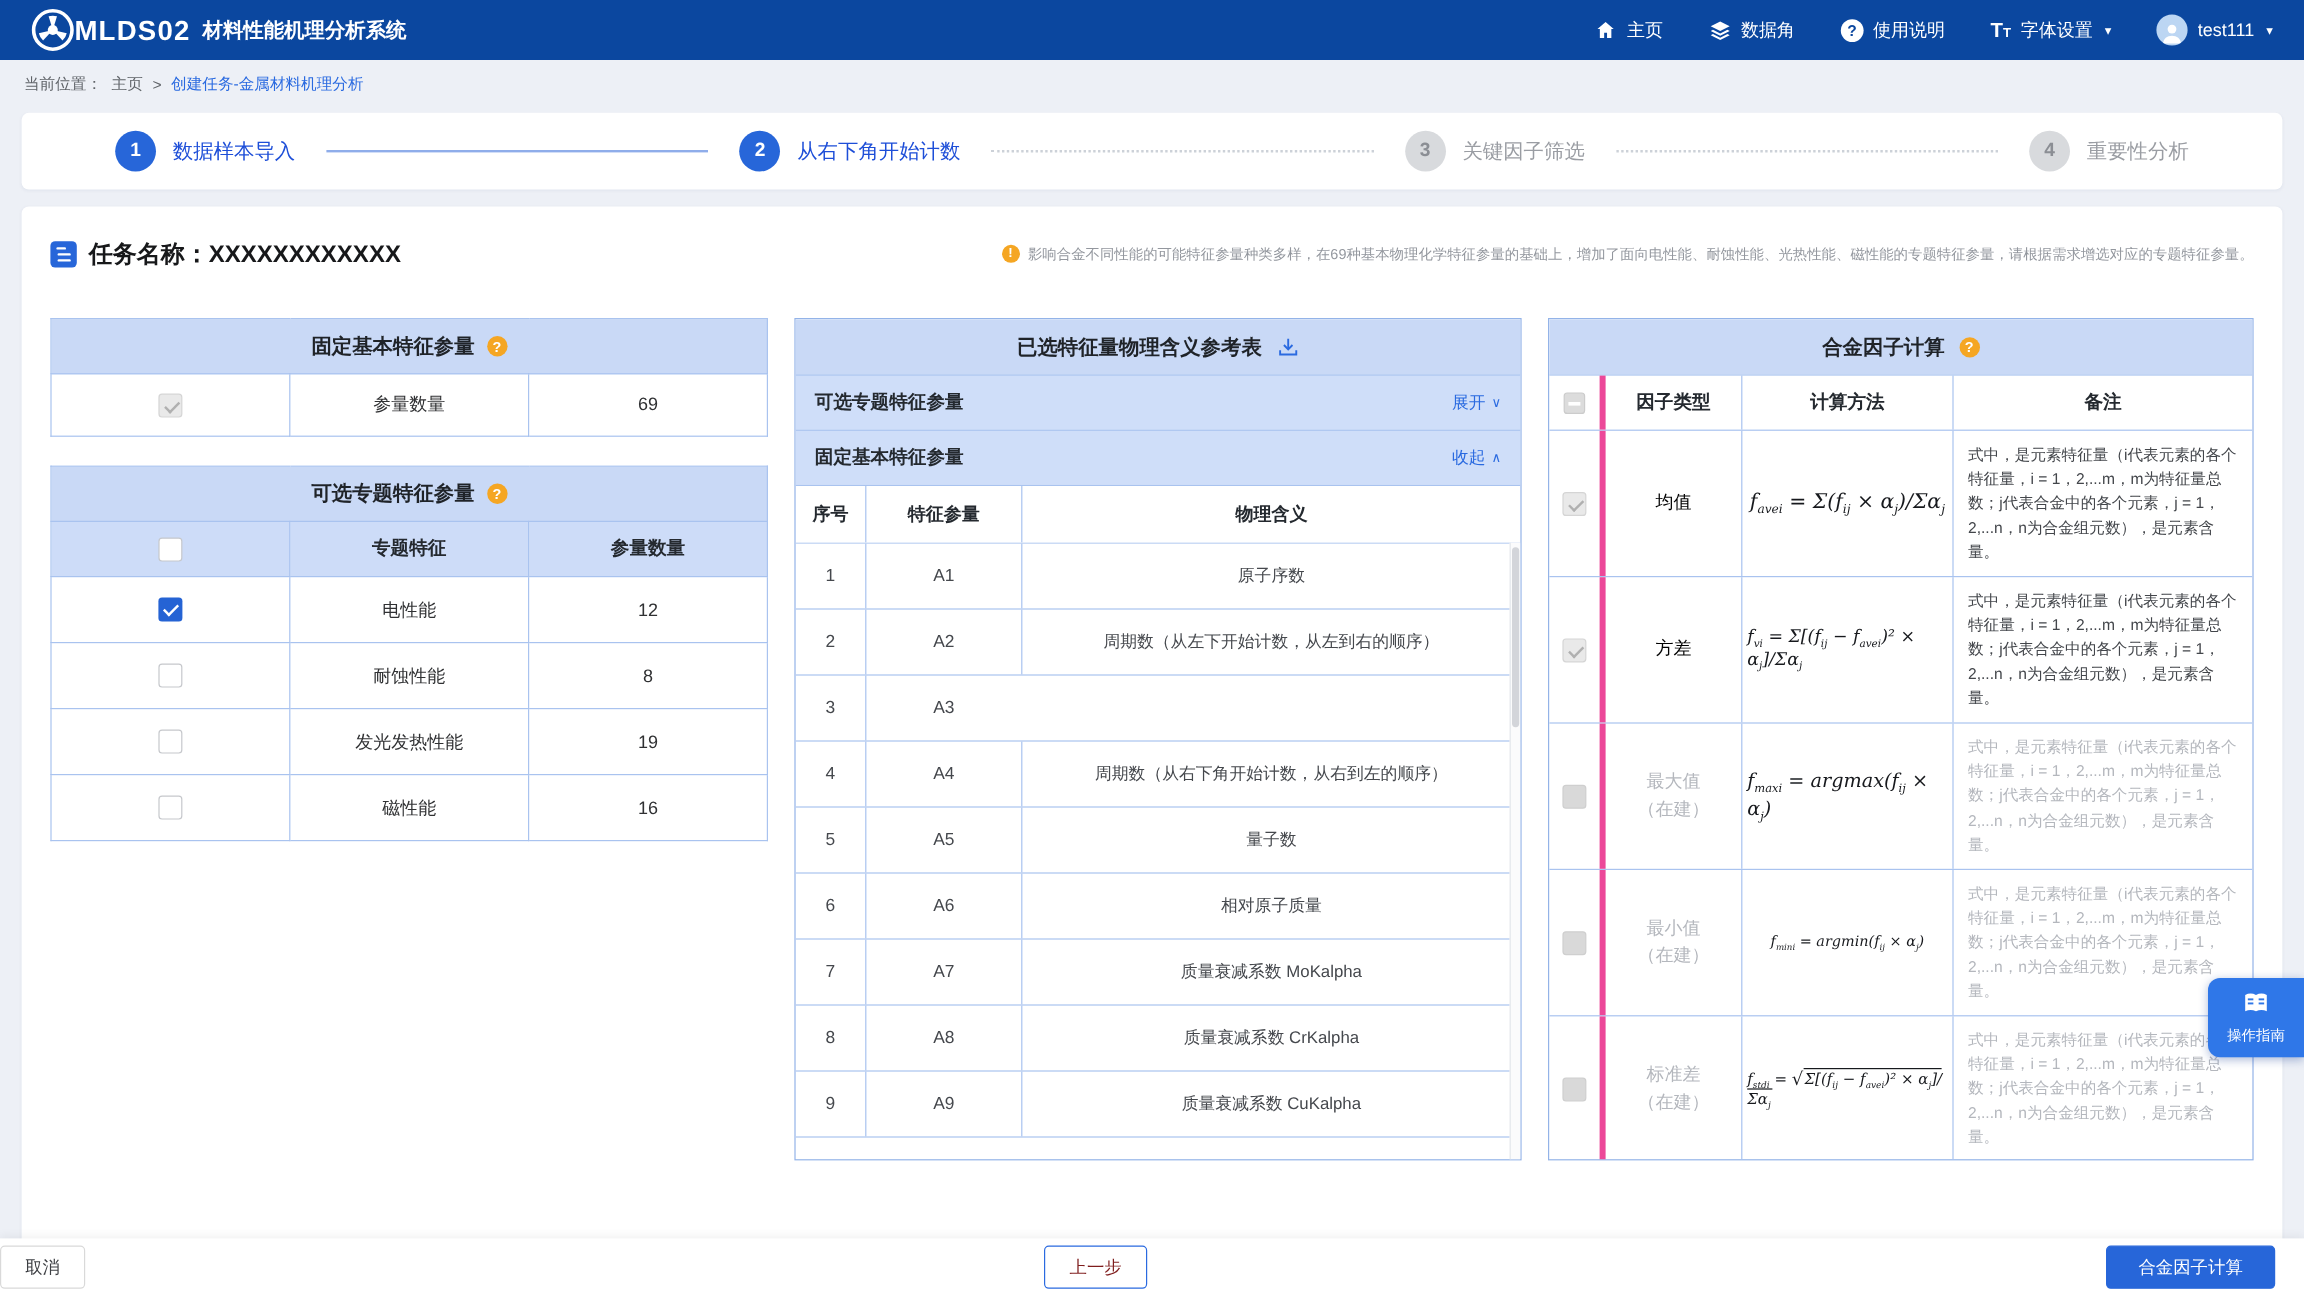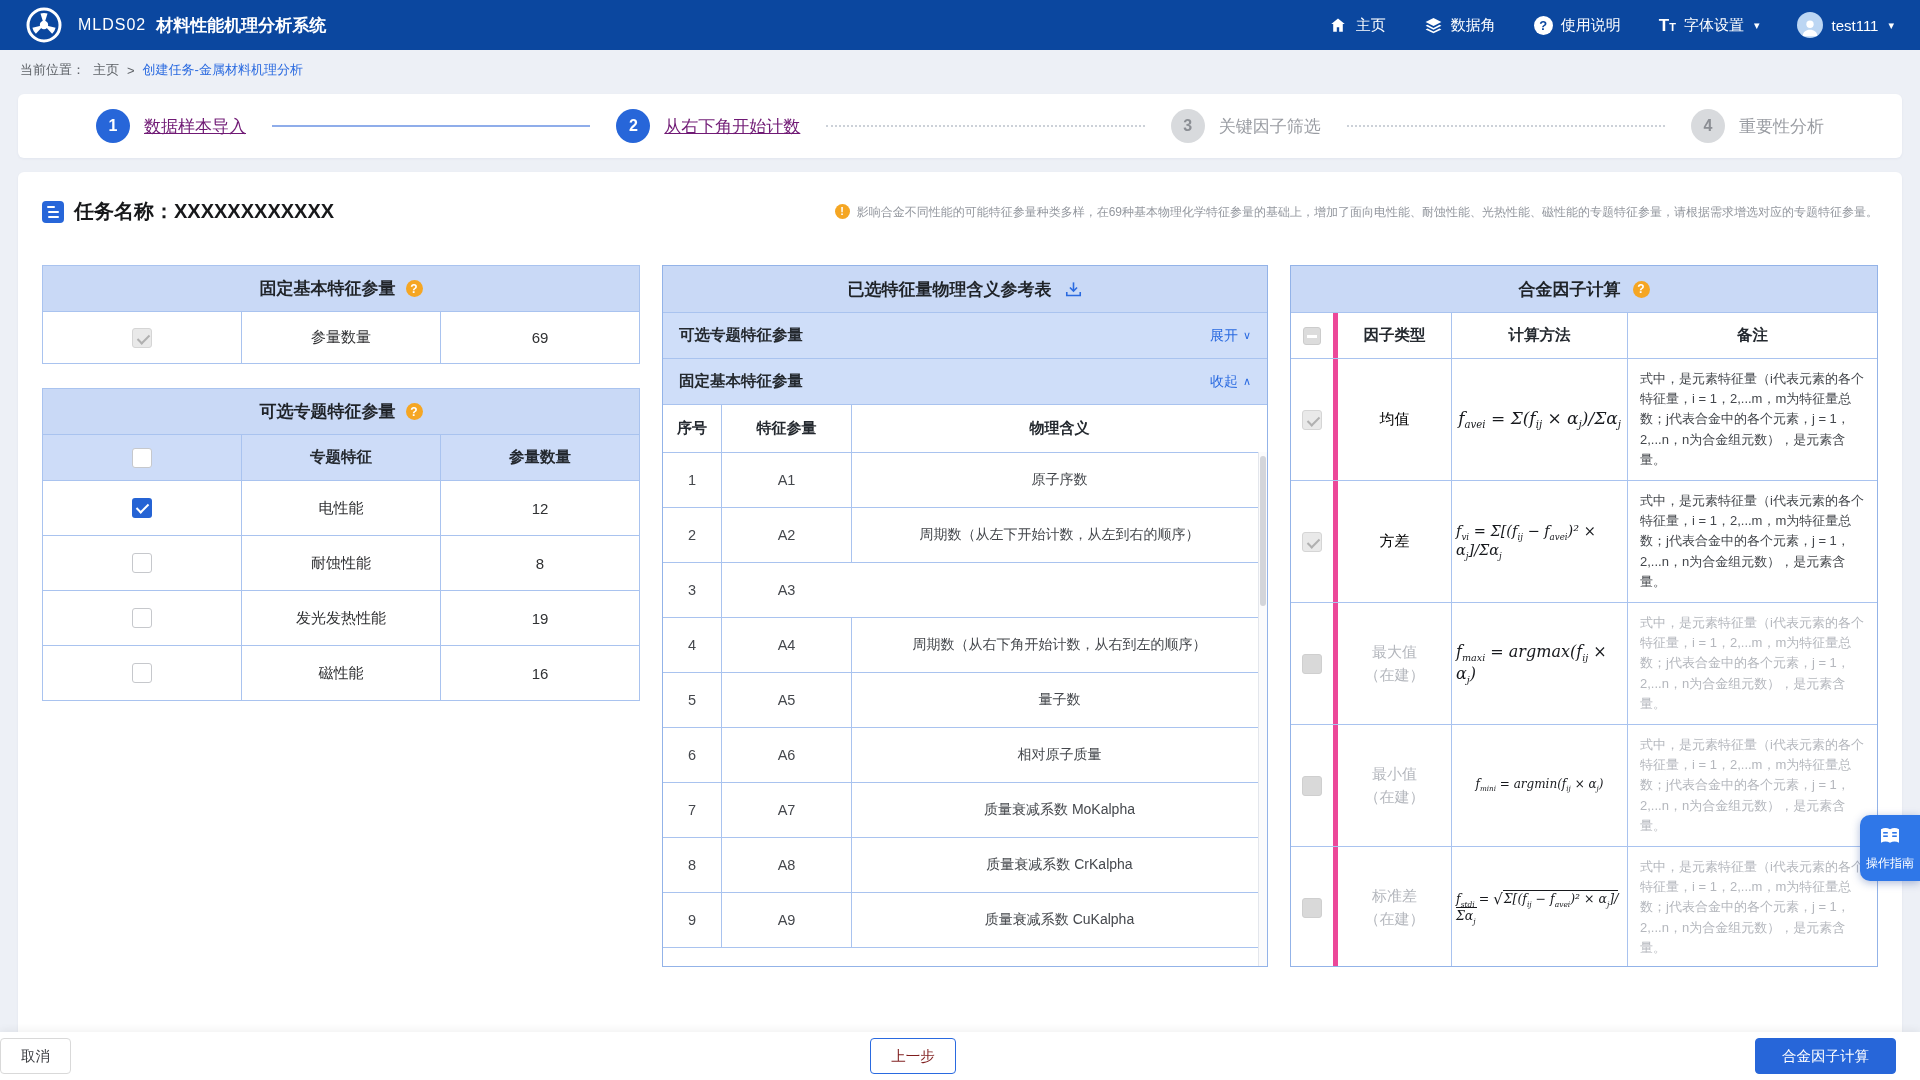--- a/index.html
+++ b/index.html
@@ -3,41 +3,41 @@
 <meta charset="utf-8">
 <style>
   * { margin:0; padding:0; box-sizing:border-box; }
   html,body { width:1920px; height:1080px; }
   body { font-family:"Liberation Sans","DejaVu Sans",sans-serif; background:#edf0f6; }
   .page { position:relative; width:1920px; height:1080px; overflow:hidden; background:#edf0f6; }
 
   
   .navbar { height:50px; background:#0b479f; display:flex; align-items:center; padding:0 26px; color:#fff; }
   .logo { width:36px; height:36px; flex:0 0 auto; }
-  .brand { font-size:16px; font-weight:normal; letter-spacing:1px; margin-left:16px; }
+  .brand { font-size:23px; font-weight:bold; letter-spacing:1px; margin-left:0; }
   .brand-sub { font-size:17px; font-weight:bold; margin-left:10px; }
   .nav-right { margin-left:auto; display:flex; align-items:center; gap:38px; font-size:15px; }
   .nav-item { display:flex; align-items:center; gap:8px; cursor:pointer; white-space:nowrap; }
   .nav-ic { width:19px; height:19px; display:inline-flex; align-items:center; justify-content:center; }
   .circle-q { background:#fff; color:#0b479f; border-radius:50%; width:19px; height:19px; font-weight:bold; font-size:13px; display:inline-flex; align-items:center; justify-content:center; }
   .tt-icon { font-weight:bold; font-size:17px; line-height:1; }
   .tt-icon small { font-size:11px; font-weight:bold; }
   .avatar { width:26px; height:26px; border-radius:50%; background:#bcd6f3; display:inline-flex; align-items:flex-end; justify-content:center; overflow:hidden; }
   .caret { font-size:11px; margin-left:2px; }
 
   
   .breadcrumb { height:40px; display:flex; align-items:center; padding:0 20px; font-size:13px; color:#5f6368; gap:8px; }
   .crumb-link { color:#2a6ae0; cursor:pointer; }
 
   
   .step-card { margin:4px 18px 0; background:#fff; border-radius:6px; height:64px; display:flex; align-items:center; padding:0 78px 0 78px; box-shadow:0 1px 3px rgba(20,40,90,.05); }
   .step { display:flex; align-items:center; gap:14px; flex:0 0 auto; }
   .step-circle { width:34px; height:34px; border-radius:50%; display:flex; align-items:center; justify-content:center; font-size:16px; font-weight:bold; }
   .step.active .step-circle { background:#2766d9; color:#fff; }
-  .step.active .step-label { color:#701a75;text-decoration:underline; }
+  .step.active .step-label { color:#1d4ed8; }
   .step.inactive .step-circle { background:#d8dadd; color:#8b8e94; }
   .step.inactive .step-label { color:#9a9da3; }
   .step-label { font-size:17px; font-weight:500; }
   .connector { flex:1 1 auto; height:0; margin:0 26px; }
   .connector.solid { border-top:2px solid #8fadea; }
   .connector.dotted { border-top:2px dotted #ccd1d8; }
 
   
   .main-card { margin:14px 18px 0; background:#fff; border-radius:6px; height:952px; padding:26px 24px 0 24px; box-shadow:0 1px 3px rgba(20,40,90,.05); position:relative; }
   .card-head { display:flex; align-items:flex-start; }
@@ -110,21 +110,21 @@
   .radicand { border-top:1.4px solid #17191d; padding:0 1px; }
 
   
   .footer-bar { position:absolute; left:0; right:0; bottom:0; height:48px; background:#fff; box-shadow:0 -2px 8px rgba(0,0,0,.06); display:flex; align-items:center; justify-content:space-between; gap:18px; padding-right:24px; }
   .btn { height:36px; border-radius:4px; font-size:14.5px; padding:0 20px; cursor:pointer; font-family:inherit; }
   .btn-default { background:#fff; border:1px solid #d9d9d9; color:#3d3f43; }
   .btn-outline { background:#fff; border:1px solid #2a6ae0; color:#7f1d1d; }
   .btn-primary { background:#2766d9; border:1px solid #2766d9; color:#fff; padding:0 26px; }
 
   
-  .guide { position:absolute; right:0; top:815px; width:60px; height:66px; background:#2f77e8; border-radius:10px 0 0 10px; display:flex; flex-direction:column; align-items:center; justify-content:center; gap:7px; cursor:pointer; box-shadow:0 2px 8px rgba(20,60,150,.35); }
+  .guide { position:absolute; right:0; top:815px; width:80px; height:66px; background:#2f77e8; border-radius:10px 0 0 10px; display:flex; flex-direction:column; align-items:center; justify-content:center; gap:7px; cursor:pointer; box-shadow:0 2px 8px rgba(20,60,150,.35); }
   .guide-label { color:#fff; font-size:12px; }
 </style>
 </head>
 <body>
 
 <div class="page">
 
   <div class="navbar">
     <div class="logo">
       <svg viewBox="0 0 36 36" width="36" height="36">

